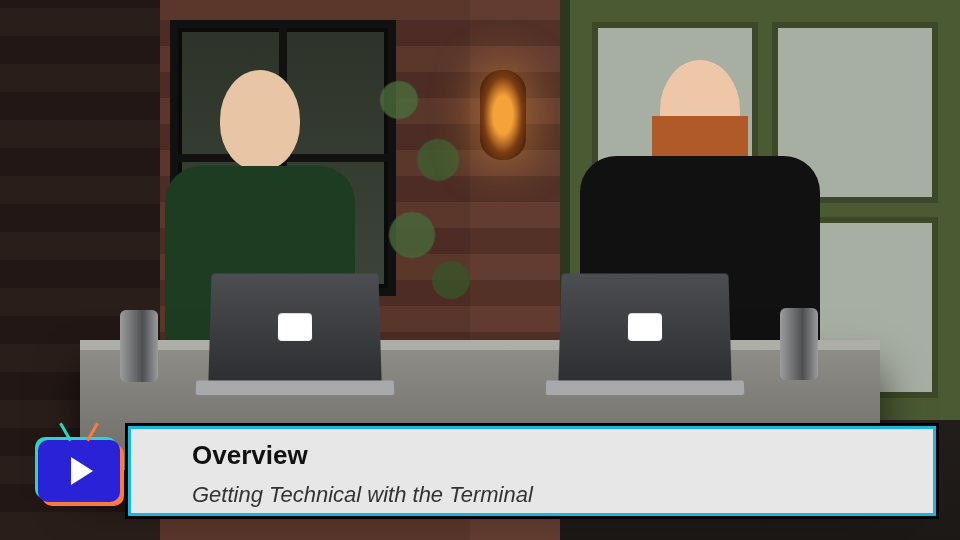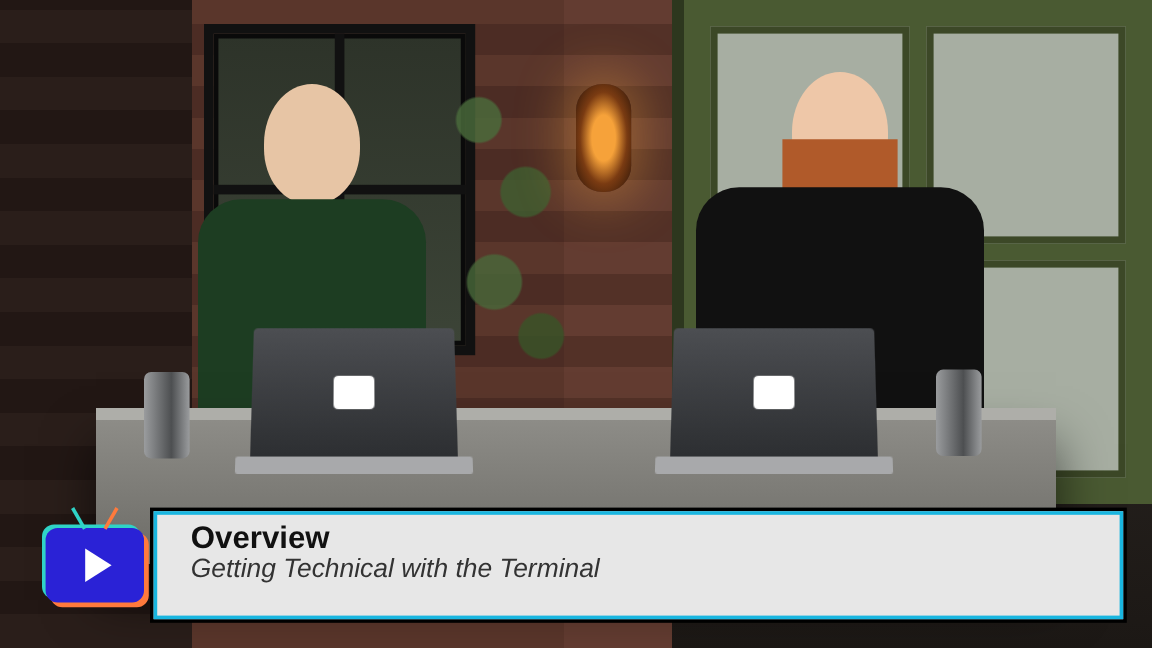--- a/index.html
+++ b/index.html
@@ -35,23 +35,23 @@
   .personA .torso{background:#1d3d22}
   .personB .torso{background:#111;width:240px}
   
   .lower-third{position:absolute;left:24px;right:24px;bottom:24px;height:90px;display:flex;align-items:stretch}
   .lt-icon{width:110px;height:90px;display:flex;align-items:center;justify-content:center;background:transparent;margin-right:-6px;z-index:2}
   .tv{position:relative;width:82px;height:62px;background:#2a22d6;border-radius:10px;display:flex;align-items:center;justify-content:center;box-shadow:4px 4px 0 #ff7a3c, -3px -3px 0 #2fd3c7}
   .tv::before,.tv::after{content:"";position:absolute;top:-18px;width:3px;height:20px;background:#2fd3c7}
   .tv::before{left:26px;transform:rotate(-30deg)}
   .tv::after{right:26px;transform:rotate(30deg);background:#ff7a3c}
   .play{width:0;height:0;border-left:22px solid #fff;border-top:14px solid transparent;border-bottom:14px solid transparent;margin-left:5px}
-  .lt-bar{flex:1;background:#e7e7e7;border:3px solid #19b6e0;border-left:3px solid #19b6e0;display:flex;flex-direction:column;justify-content:flex-start;padding:6px 20px 6px 28px;box-shadow:0 0 0 3px #000}
+  .lt-bar{flex:1;background:#e7e7e7;border:3px solid #19b6e0;border-left:3px solid #19b6e0;display:flex;flex-direction:column;justify-content:flex-end;padding:6px 20px 6px 61px;box-shadow:0 0 0 3px #000}
   .lt-title{font-weight:700;font-size:26px;color:#111;line-height:1.05}
-  .lt-sub{font-style:italic;font-size:22px;color:#333;line-height:1.1;margin-top:0}
+  .lt-sub{font-style:italic;font-size:22px;color:#333;line-height:1.1;margin-top:14px}
 </style>
 </head>
 <body>
 
 <div class="stage">
 
   <div class="wall-left"></div>
   <div class="pillar"></div>
   <div class="wall-mid"></div>
   <div class="window"></div>

